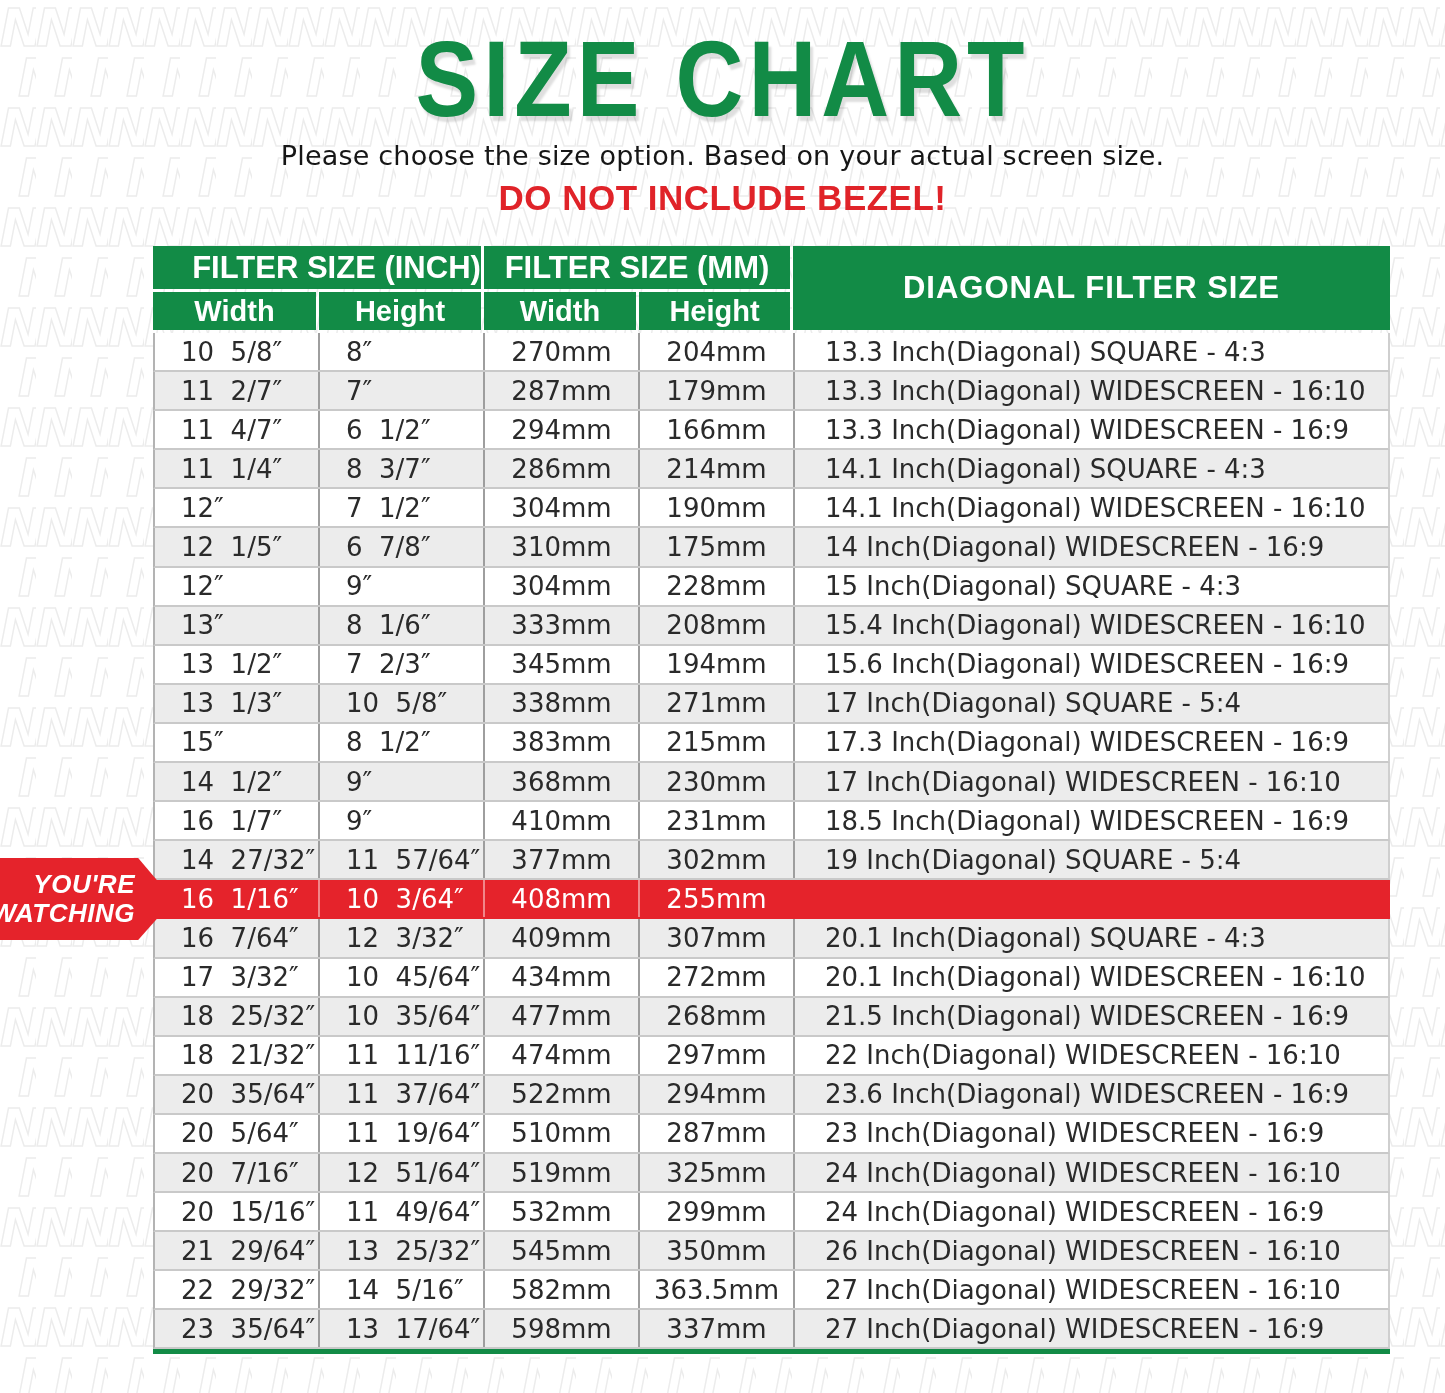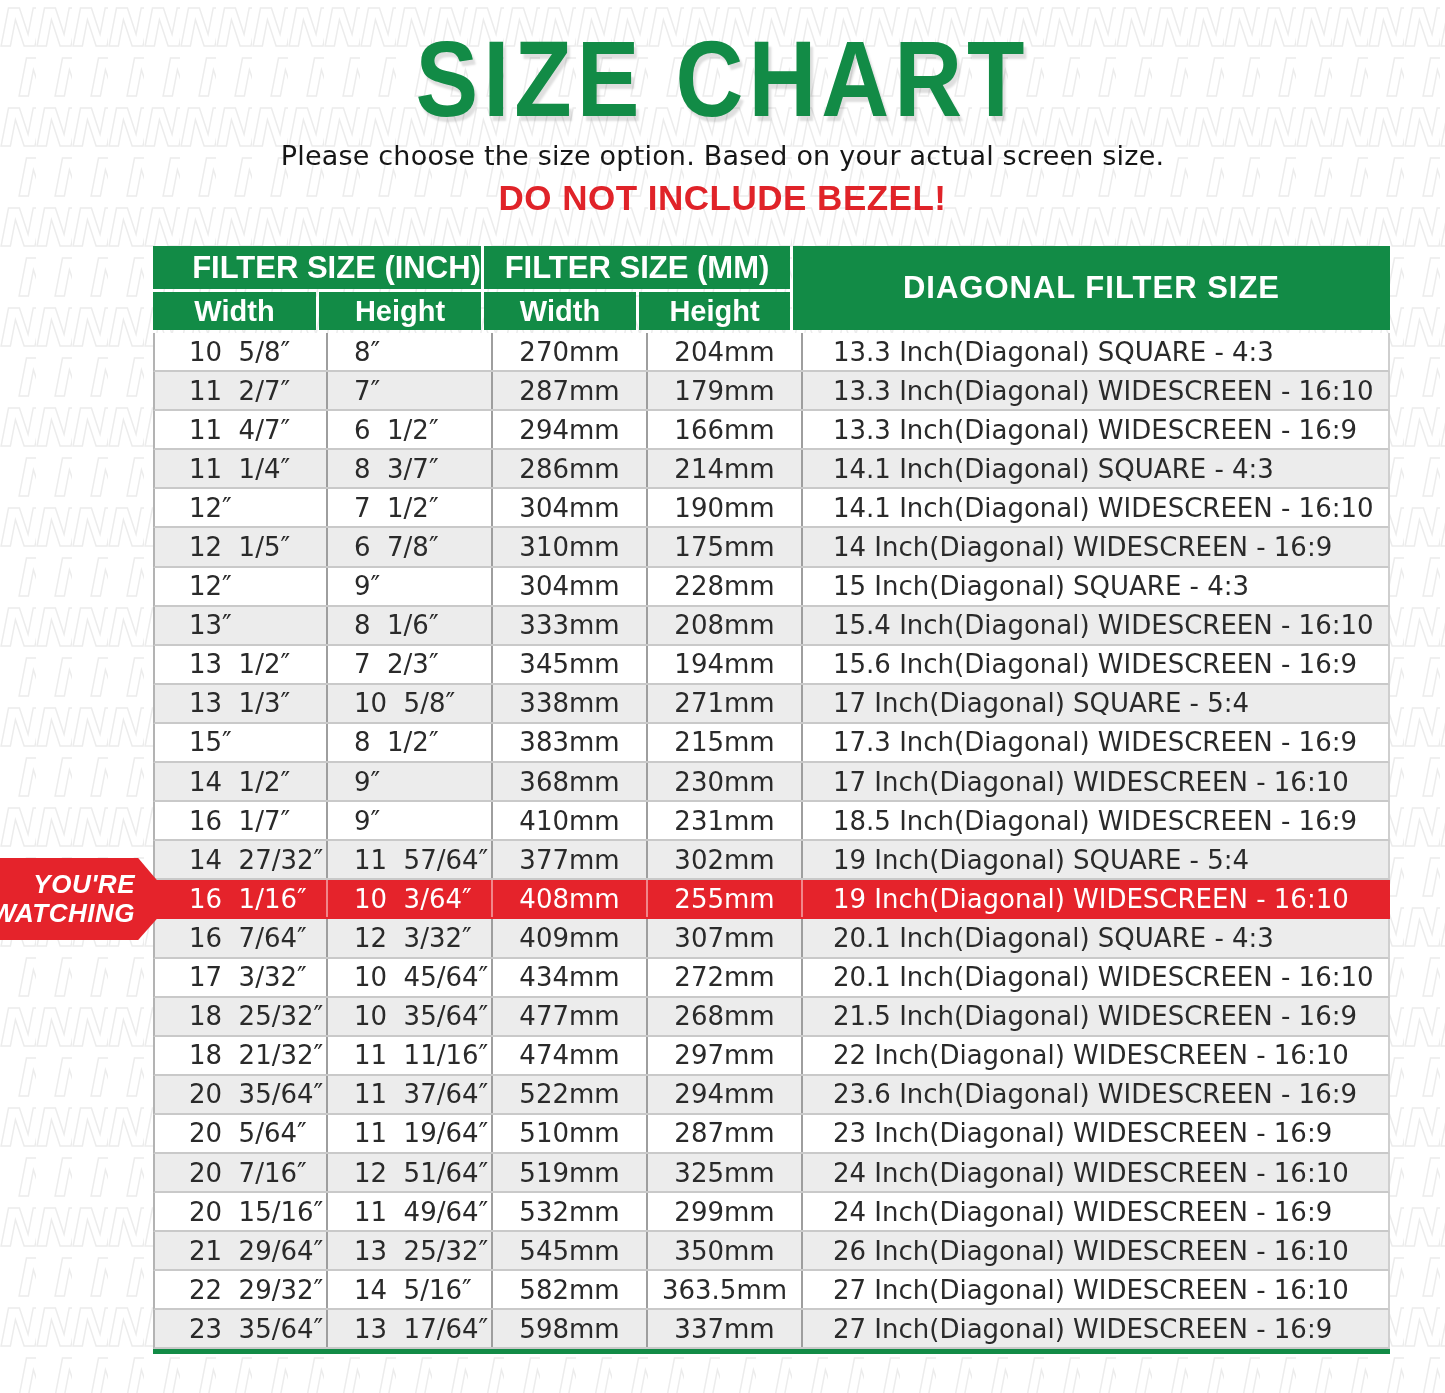--- a/index.html
+++ b/index.html
@@ -34,21 +34,21 @@
   .h-mm   { left:331px; top:0; width:306px; height:43px; font-size:31px; }
   .h-diag { left:640px; top:0; width:597px; height:84px; font-size:31px; letter-spacing:1px; }
   .h-w1 { left:0;   top:46px; width:163px; height:38px; font-size:29px; }
   .h-h1 { left:166px; top:46px; width:162px; height:38px; font-size:29px; }
   .h-w2 { left:331px; top:46px; width:152px; height:38px; font-size:29px; }
   .h-h2 { left:486px; top:46px; width:151px; height:38px; font-size:29px; }
 
   .tbody { position:relative; }
   .tr { display:flex; height:39.1px; background:#ffffff;
         border-bottom:2px solid #c9c9c9; border-left:2px solid #b3b3b3;
-        border-right:2px solid #cfcfcf;padding-left:8px; }
+        border-right:2px solid #cfcfcf; }
   .tr:nth-child(even) { background:#ececec; }
   .tr.hl { background:#e5232b; color:#ffffff; border-left-color:#e5232b;
            border-right-color:#e5232b; border-bottom-color:#e5232b; }
   .td { display:flex; align-items:center; font-size:26px; color:#2a2a2a;
         white-space:pre; overflow:hidden; }
   .tr.hl .td { color:#ffffff; }
   .td.c0 { width:163px; padding-left:26px; }
   .td.c1 { width:165px; padding-left:26px; border-left:2px solid #9e9e9e; }
   .td.c2 { width:155px; justify-content:center; border-left:2px solid #9e9e9e; }
   .td.c3 { width:155px; justify-content:center; border-left:2px solid #9e9e9e; }
@@ -192,21 +192,20 @@
           <div class="td c1">11  57/64″</div>
           <div class="td c2">377mm</div>
           <div class="td c3">302mm</div>
           <div class="td c4">19 Inch(Diagonal) SQUARE - 5:4</div>
         </div>
         <div class="tr hl">
           <div class="td c0">16  1/16″</div>
           <div class="td c1">10  3/64″</div>
           <div class="td c2">408mm</div>
           <div class="td c3">255mm</div>
-          <div class="td c4">19 Inch(Diagonal) WIDESCREEN - 16:10</div>
         </div>
         <div class="tr">
           <div class="td c0">16  7/64″</div>
           <div class="td c1">12  3/32″</div>
           <div class="td c2">409mm</div>
           <div class="td c3">307mm</div>
           <div class="td c4">20.1 Inch(Diagonal) SQUARE - 4:3</div>
         </div>
         <div class="tr">
           <div class="td c0">17  3/32″</div>

